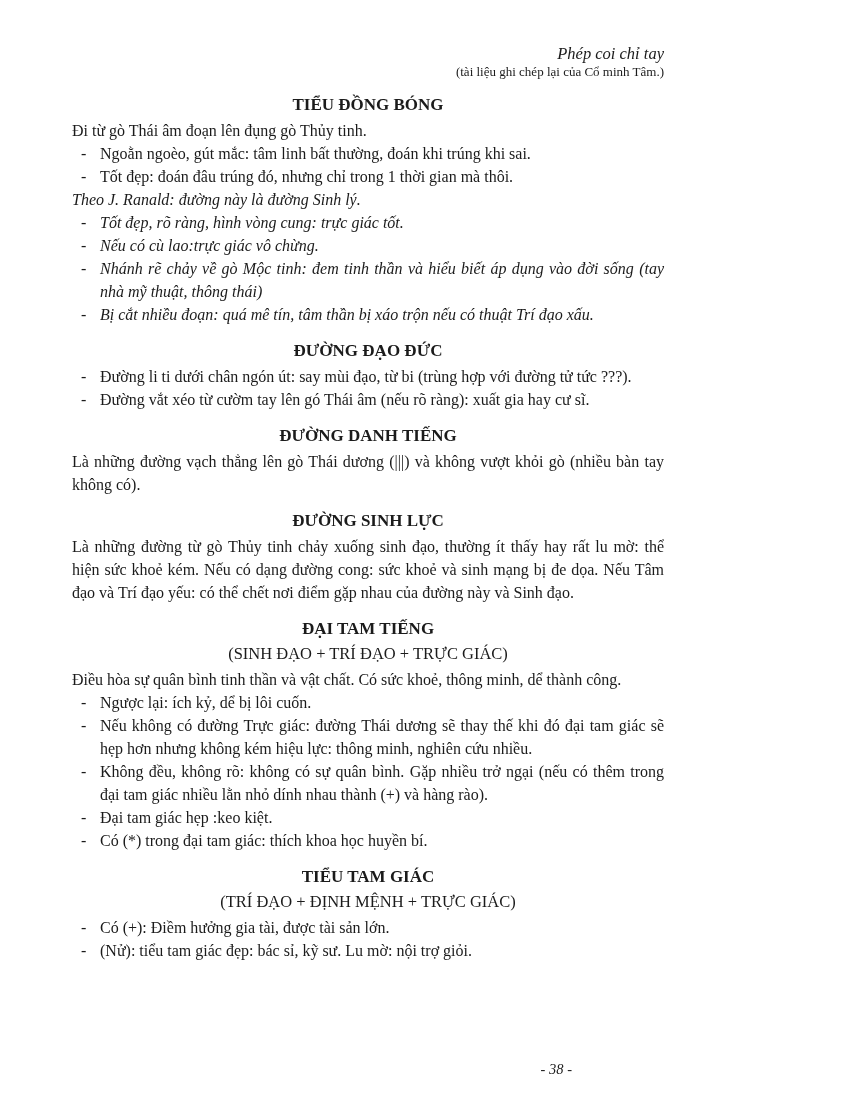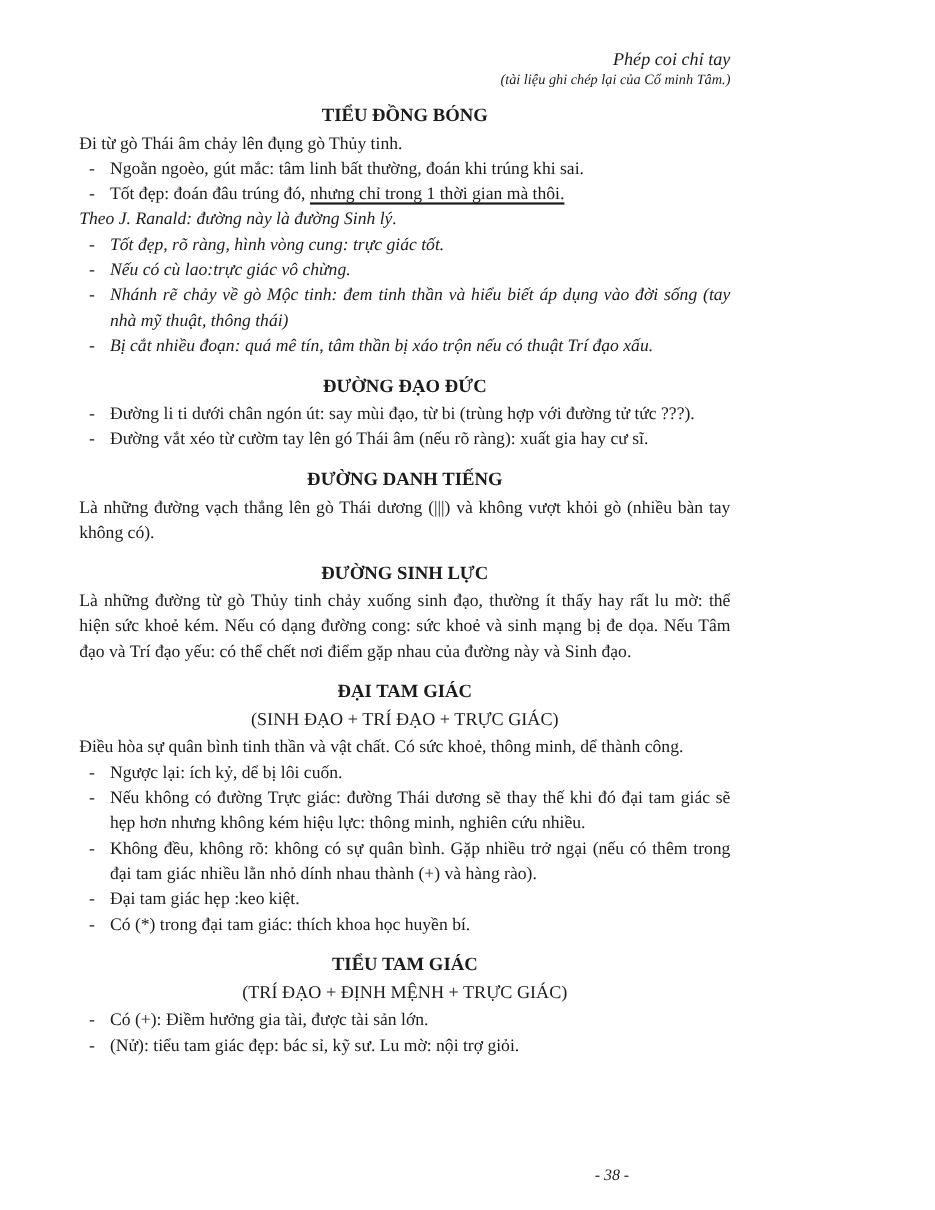--- a/index.html
+++ b/index.html
@@ -9,41 +9,40 @@
     height: 1100px;
     box-sizing: border-box;
     background: #ffffff;
     color: #1b1b1b;
     font-family: "Liberation Serif", "DejaVu Serif", serif;
     padding: 44px 76px 0 72px;
     overflow: hidden;
   }
   .doc-header { text-align: right; line-height: 1.22; }
   .doc-title { font-style: italic; font-size: 16.5px; }
-  .doc-subtitle { font-style: italic; font-size: 13px; }
+  .doc-subtitle { font-size: 13px; }
   .sec-heading {
     text-align: center;
     font-weight: bold;
     font-size: 17px;
     line-height: 22px;
     margin: 14px 0 3px 0;
   }
   .sec-subheading {
     text-align: center;
     font-size: 16.5px;
     line-height: 22px;
     margin: 0 0 3px 0;
   }
   .body-text { font-size: 16px; line-height: 23px; text-align: justify; }
   .para { }
   .li { position: relative; padding-left: 28px; }
   .li::before { content: "-"; position: absolute; left: 9px; top: 0; }
   .italic { font-style: italic; }
   .u {
-    text-decoration: underline;
     text-decoration-thickness: 1.5px;
     text-underline-offset: 3px;
     margin-top: 13px;
   }
   .page-number {
     position: absolute;
     top: 1030px;
     right: 168px;
     font-style: italic;
     font-size: 14.5px;
@@ -56,21 +55,21 @@
 <div class="page">
 
   <div class="doc-header">
     <div class="doc-title">Phép coi chỉ tay</div>
     <div class="doc-subtitle">(tài liệu ghi chép lại của Cổ minh Tâm.)</div>
   </div>
 
   <div>
     <div class="sec-heading">TIỂU ĐỒNG BÓNG</div>
     <div class="body-text">
-      <div class="para">Đi từ gò Thái âm chảy lên đụng gò Thủy tinh.</div>
+      <div class="para">Đi từ gò Thái âm đoạn lên đụng gò Thủy tinh.</div>
       <div class="li">Ngoằn ngoèo, gút mắc: tâm linh bất thường, đoán khi trúng khi sai.</div>
       <div class="li"><span>Tốt đẹp: đoán đâu trúng đó, </span><span class="u">nhưng chỉ trong 1 thời gian mà thôi.</span></div>
       <div class="para italic">Theo J. Ranald: đường này là đường Sinh lý.</div>
       <div class="li italic">Tốt đẹp, rõ ràng, hình vòng cung: trực giác tốt.</div>
       <div class="li italic">Nếu có cù lao:trực giác vô chừng.</div>
       <div class="li italic">Nhánh rẽ chảy về gò Mộc tinh: đem tinh thần và hiểu biết áp dụng vào đời sống (tay nhà mỹ thuật, thông thái)</div>
       <div class="li italic">Bị cắt nhiều đoạn: quá mê tín, tâm thần bị xáo trộn nếu có thuật Trí đạo xấu.</div>
     </div>
   </div>
 
@@ -90,21 +89,21 @@
   </div>
 
   <div>
     <div class="sec-heading">ĐƯỜNG SINH LỰC</div>
     <div class="body-text">
       <div class="para">Là những đường từ gò Thủy tinh chảy xuống sinh đạo, thường ít thấy hay rất lu mờ: thể hiện sức khoẻ kém. Nếu có dạng đường cong: sức khoẻ và sinh mạng bị đe dọa. Nếu Tâm đạo và Trí đạo yếu: có thể chết nơi điểm gặp nhau của đường này và Sinh đạo.</div>
     </div>
   </div>
 
   <div>
-    <div class="sec-heading">ĐẠI TAM GIÁC</div>
+    <div class="sec-heading">ĐẠI TAM TIẾNG</div>
     <div class="sec-subheading">(SINH ĐẠO + TRÍ ĐẠO + TRỰC GIÁC)</div>
     <div class="body-text">
       <div class="para">Điều hòa sự quân bình tinh thần và vật chất. Có sức khoẻ, thông minh, dể thành công.</div>
       <div class="li">Ngược lại: ích kỷ, dể bị lôi cuốn.</div>
       <div class="li">Nếu không có đường Trực giác: đường Thái dương sẽ thay thế khi đó đại tam giác sẽ hẹp hơn nhưng không kém hiệu lực: thông minh, nghiên cứu nhiều.</div>
       <div class="li">Không đều, không rõ: không có sự quân bình. Gặp nhiều trở ngại (nếu có thêm trong đại tam giác nhiều lằn nhỏ dính nhau thành (+) và hàng rào).</div>
       <div class="li">Đại tam giác hẹp :keo kiệt.</div>
       <div class="li">Có (*) trong đại tam giác: thích khoa học huyền bí.</div>
     </div>
   </div>

